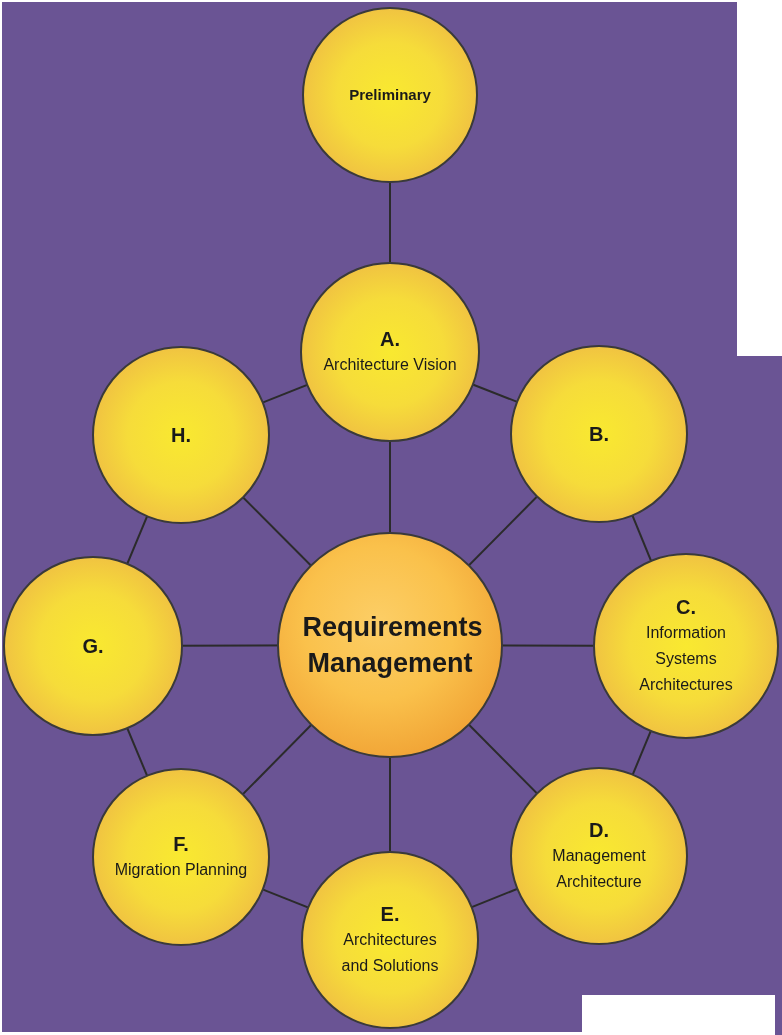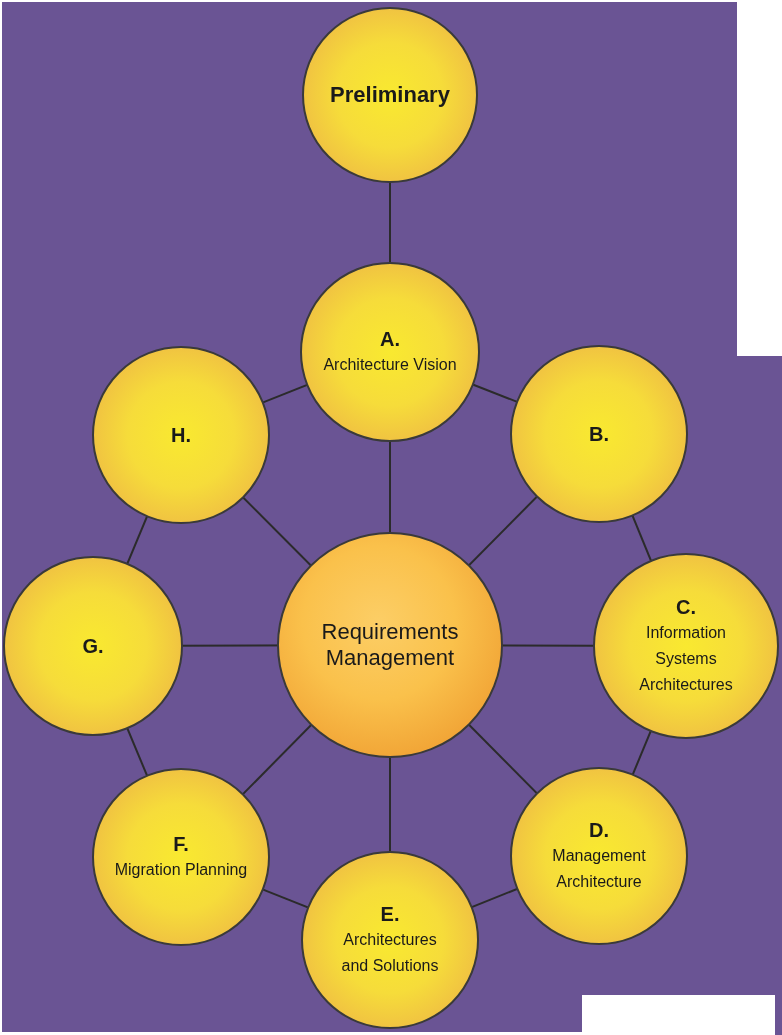--- a/index.html
+++ b/index.html
@@ -26,28 +26,28 @@
     font-size: 20px;
     line-height: 26px;
     font-weight: bold;
   }
   .node-label .name {
     font-size: 16px;
     line-height: 26px;
     max-width: 140px;
   }
   .node-label.preliminary .name {
-    font-size: 22px;
+    font-size: 15px;
     font-weight: bold;
     max-width: 160px;
   }
   .node-label.hub .name {
-    font-size: 22px;
-    line-height: 26px;
-    font-weight: normal;
+    font-size: 27px;
+    line-height: 36px;
+    font-weight: bold;
     max-width: 175px;
   }
 </style>
 </head>
 <body>
 
 <div class="canvas">
 
   <svg class="diagram-svg" width="782" height="1035" viewBox="0 0 782 1035">
     <defs>

